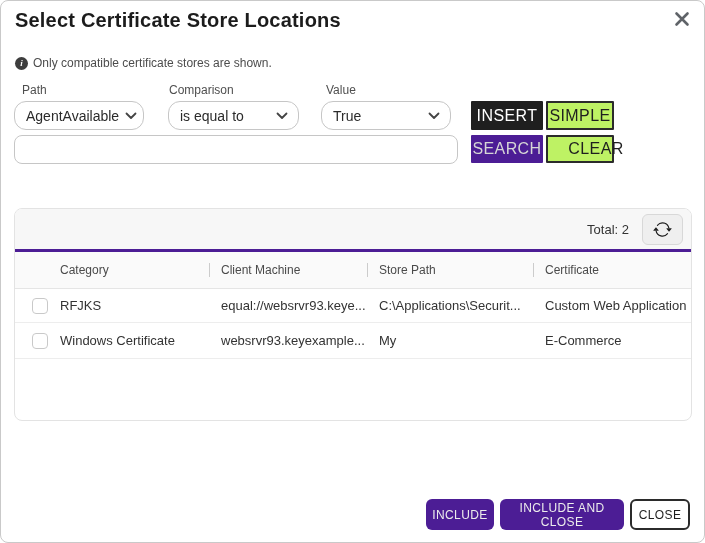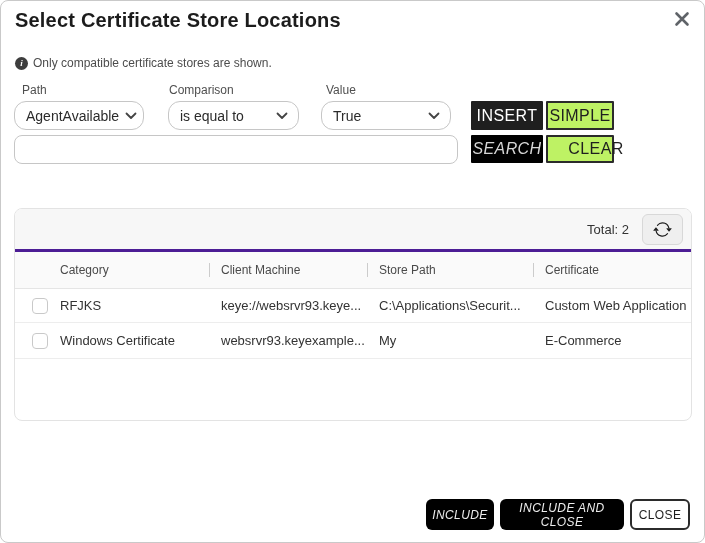--- a/index.html
+++ b/index.html
@@ -53,21 +53,21 @@
     font-family:"Liberation Sans",sans-serif;outline:none;
   }
   .btn{
     position:absolute;box-sizing:border-box;border-radius:1px;
     font-family:"Liberation Sans",sans-serif;font-size:16px;font-weight:500;
     letter-spacing:.4px;display:flex;align-items:center;justify-content:center;
     cursor:pointer;border:none;padding:0;
   }
   .btn-dark{background:#1f1f1f;color:#fff;}
   .btn-outline{background:#bef264;border:2px solid #2b2b2b;color:#1f1f1f;}
-  .btn-gray{background:#000000;color:#ececec;cursor:default;font-style:italic;}
+  .btn-gray{background:#4c1d95;color:#ececec;cursor:default;}
   .btn-insert{left:470px;top:100px;width:72px;height:29px;}
   .btn-simple{left:545px;top:100px;width:68px;height:29px;}
   .btn-search{left:470px;top:134px;width:72px;height:28px;color:#d6d6d6;}
   .btn-clear{left:545px;top:134px;width:68px;height:28px;padding-left:32px;}
   
   .table-card{
     position:absolute;left:13px;top:207px;width:678px;height:213px;box-sizing:border-box;
     border:1px solid #e3e3e3;border-radius:8px;background:#fff;overflow:hidden;
   }
   .grid-toolbar{
@@ -193,21 +193,21 @@
       <div class="cell c-machine sep">Client Machine</div>
       <div class="cell c-store sep">Store Path</div>
       <div class="cell c-app sep">Certificate</div>
     </div>
 
     <div class="trow trow-1">
       <div class="cell c-check">
         <input type="checkbox" class="rowcheck" style="">
       </div>
       <div class="cell c-cat">RFJKS</div>
-      <div class="cell c-machine">keye://websrvr93.keye...</div>
+      <div class="cell c-machine">equal://websrvr93.keye...</div>
       <div class="cell c-store">C:\Applications\Securit...</div>
       <div class="cell c-app">Custom Web Application</div>
     </div>
 
     <div class="trow trow-2">
       <div class="cell c-check">
         <input type="checkbox" class="rowcheck" style="">
       </div>
       <div class="cell c-cat">Windows Certificate</div>
       <div class="cell c-machine">websrvr93.keyexample...</div>

